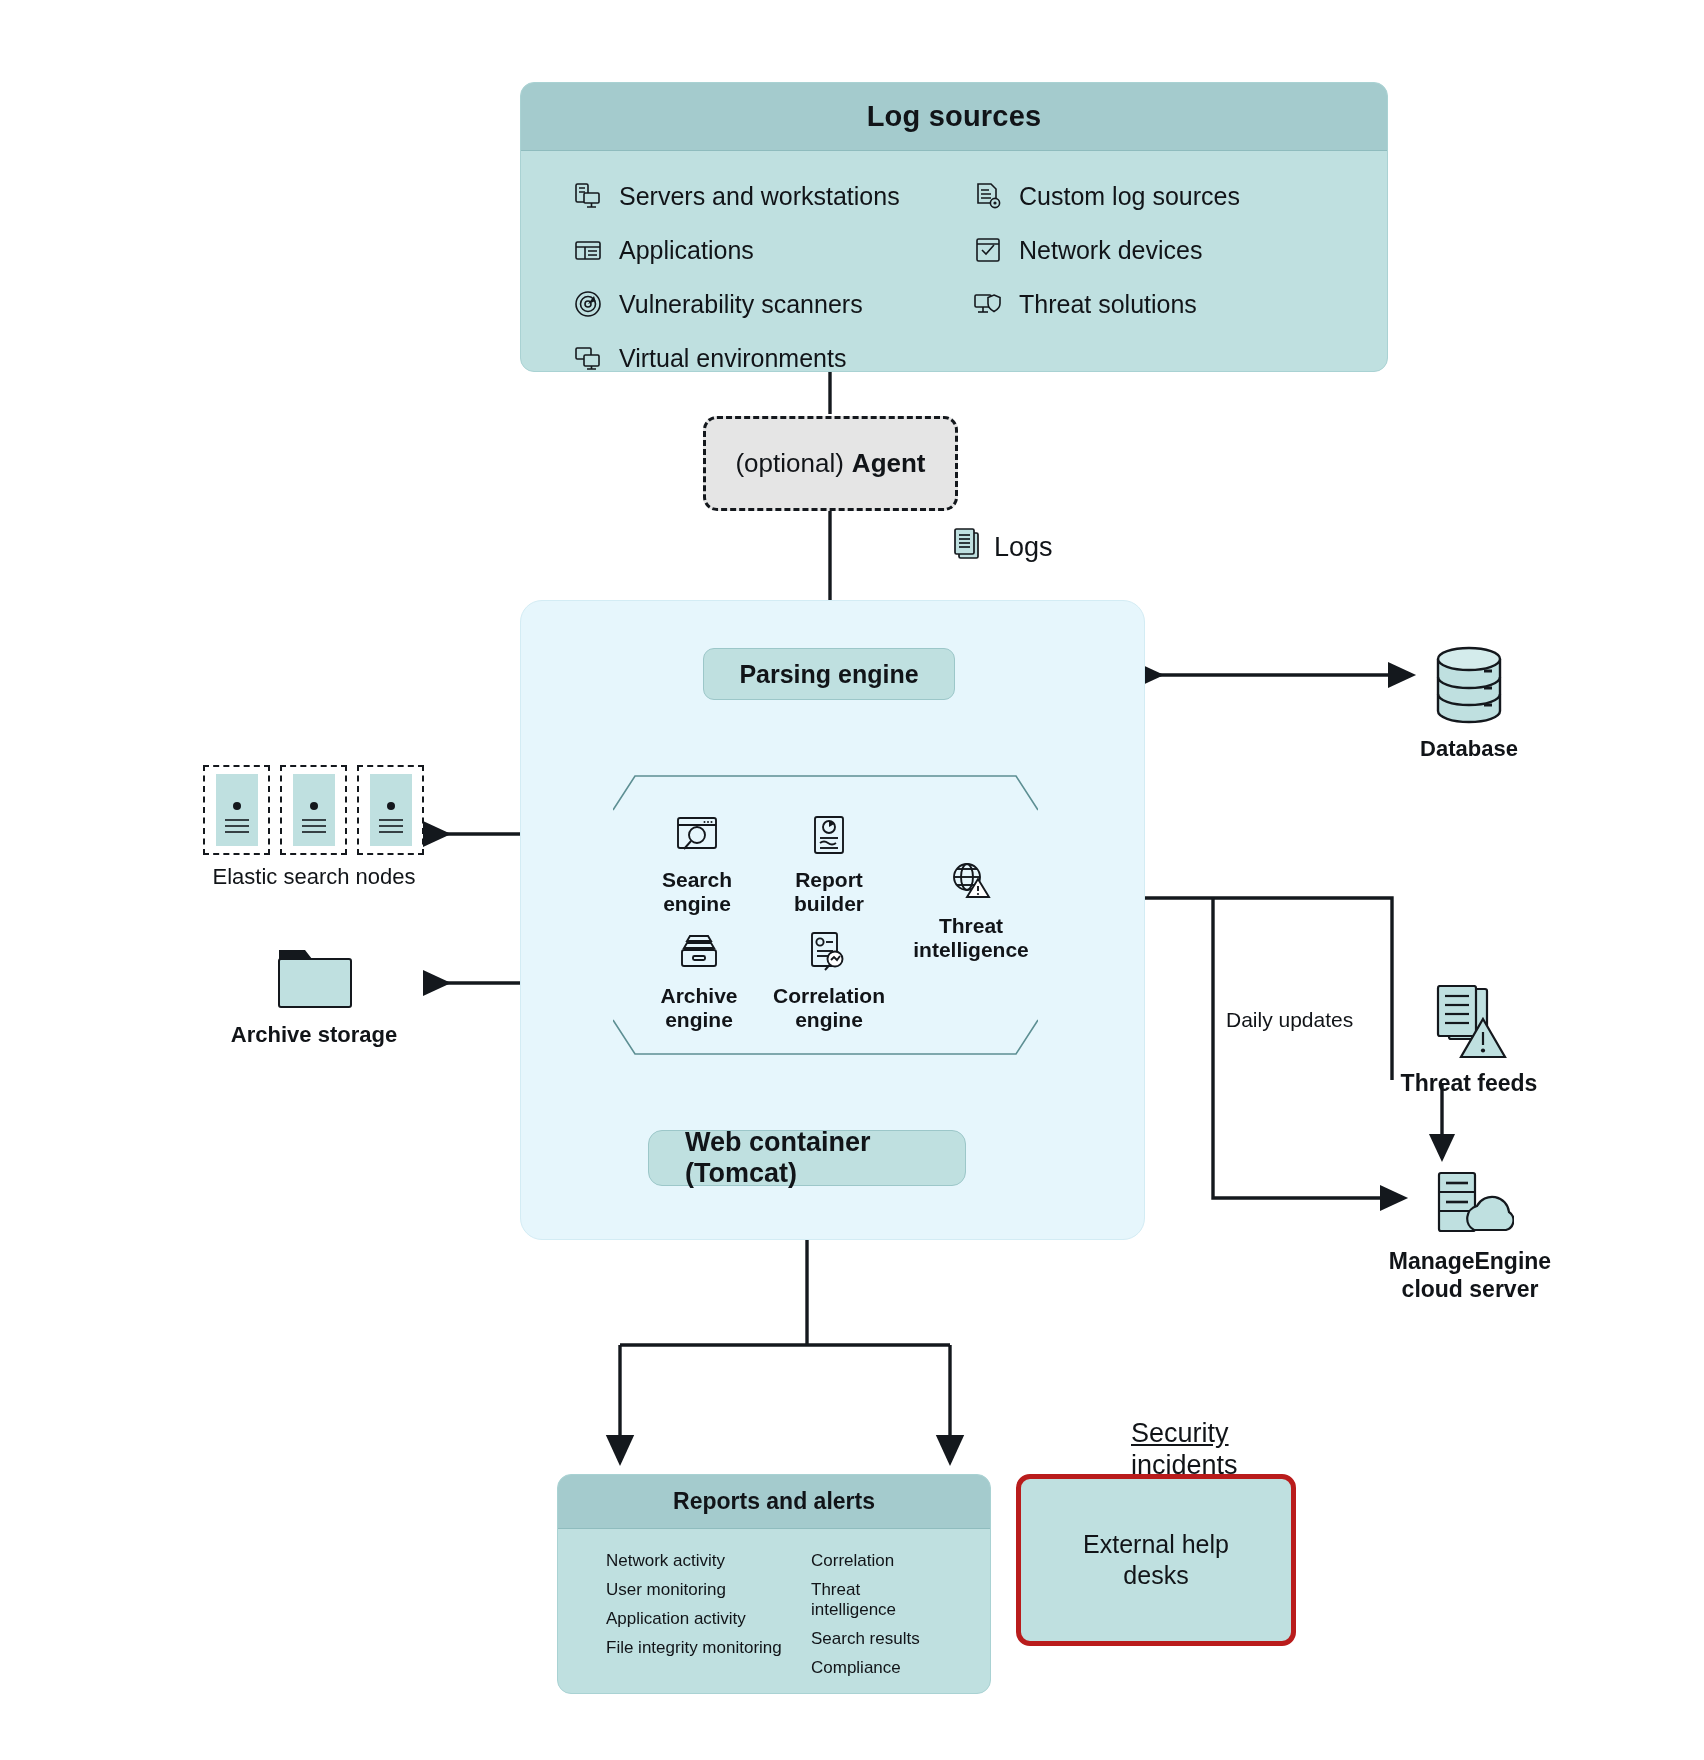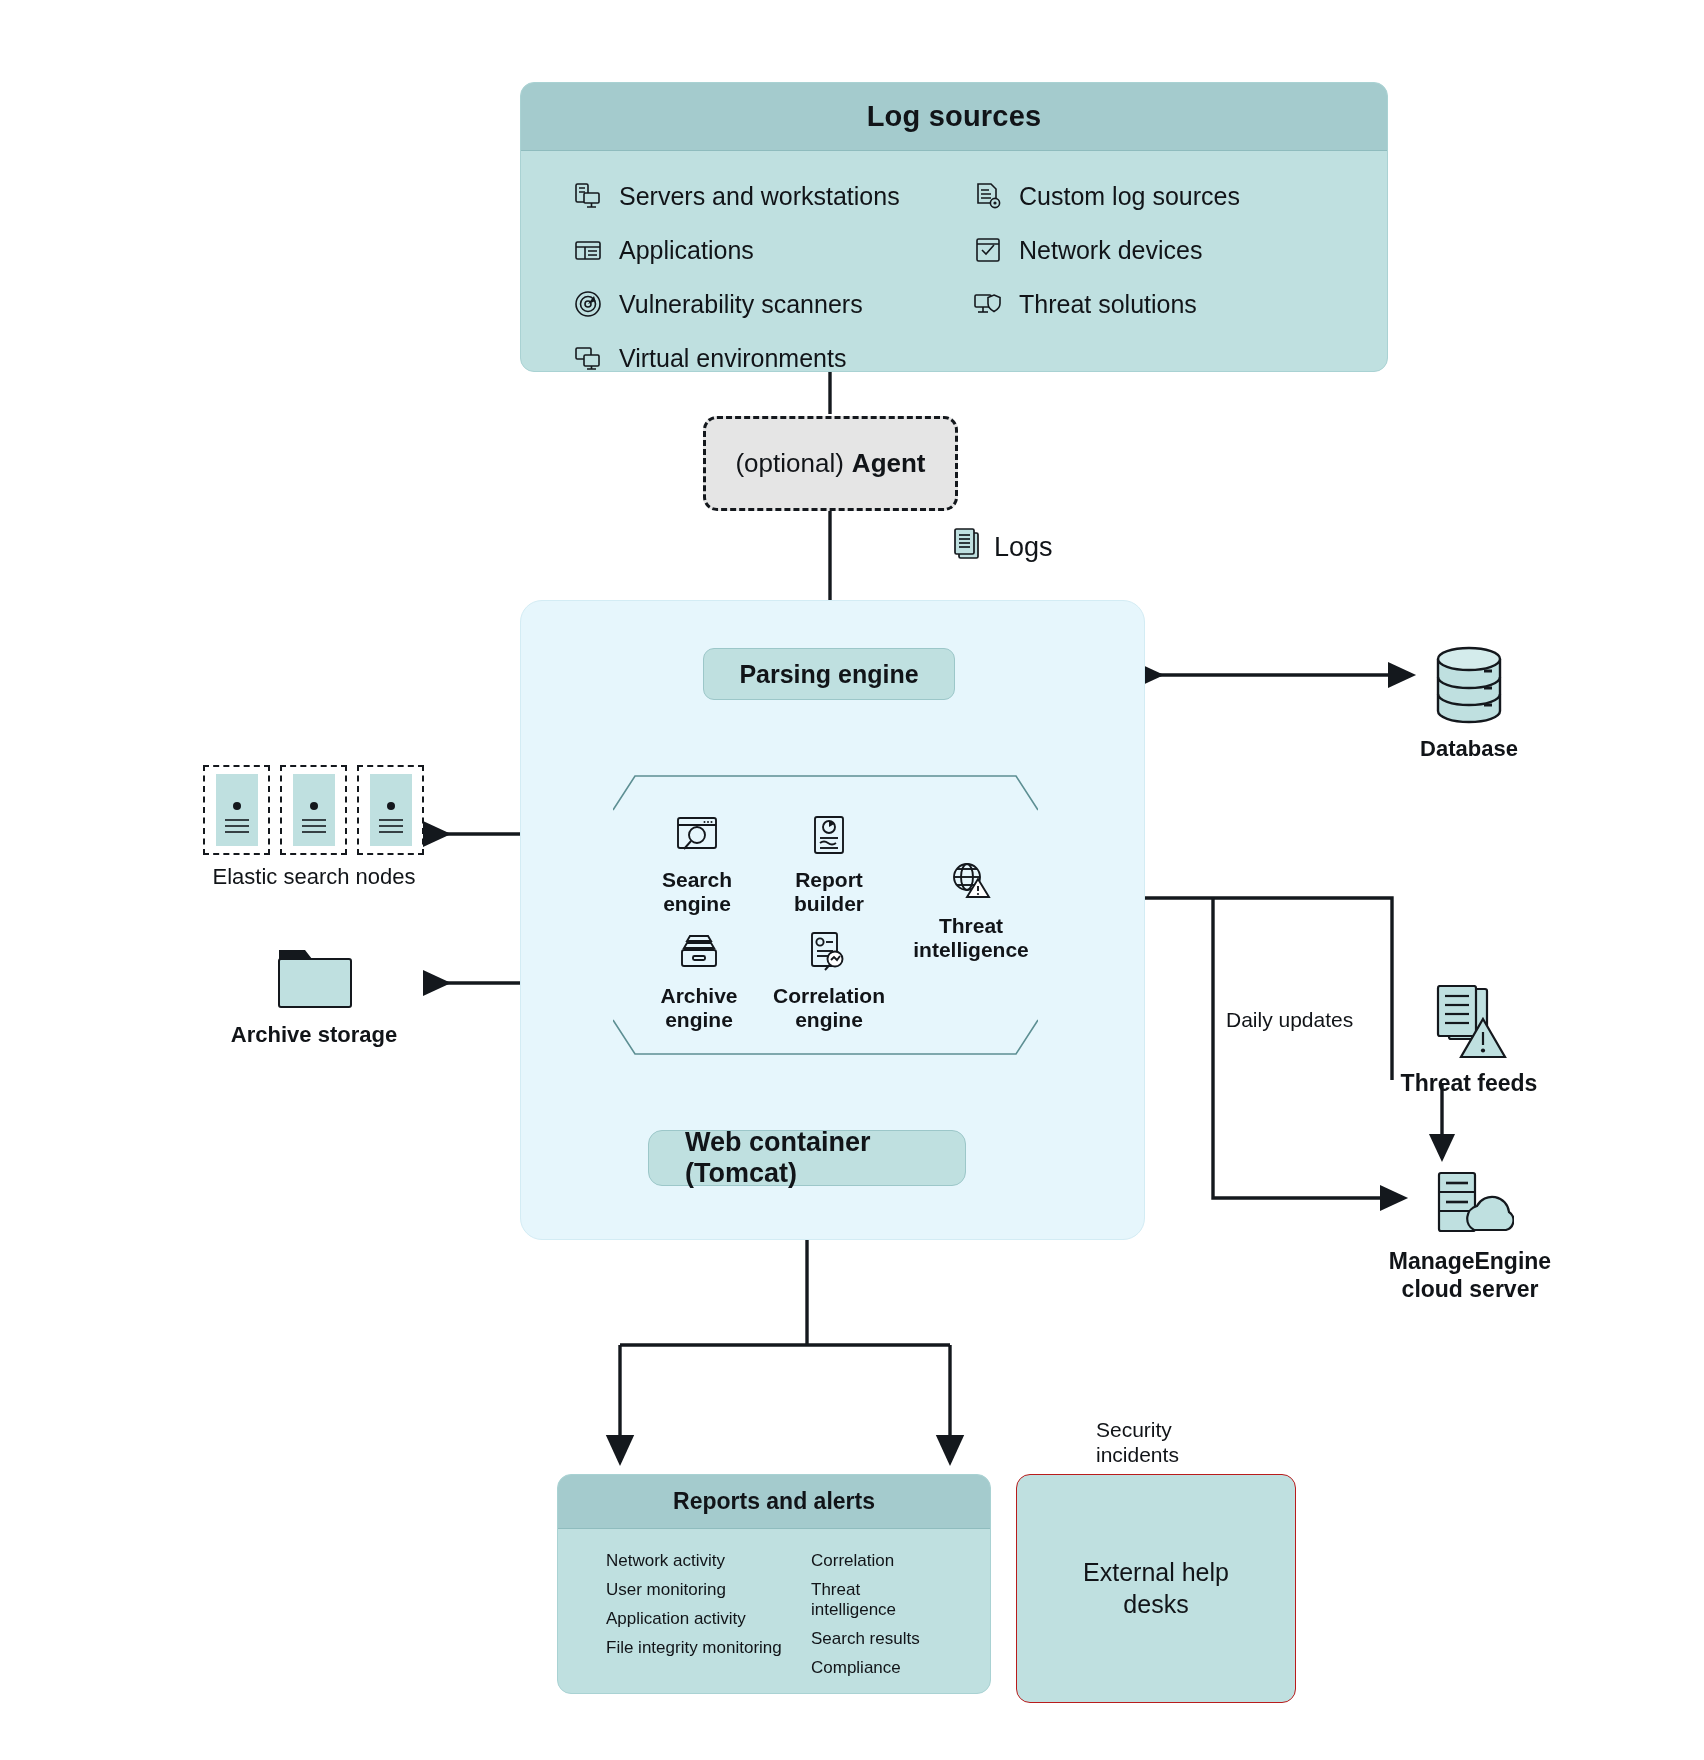--- a/index.html
+++ b/index.html
@@ -105,42 +105,42 @@
 
   #feeds-icon { left: 1432px; top: 985px; width: 78px; height: 76px; }
   #feeds-label { left: 1340px; top: 1070px; width: 258px; text-align:center; font-size: 23px; font-weight: bold; }
 
   #cloud-icon { left: 1432px; top: 1170px; width: 82px; height: 70px; }
   #cloud-label { left: 1330px; top: 1248px; width: 280px; text-align:center; font-size: 23px; font-weight: bold; line-height: 1.2; }
 
   #daily-updates { left: 1226px; top: 1008px; font-size: 21px; }
 
   
-  #security-incidents { left: 1096px; top: 1418px; font-size: 21px; line-height: 1.18; }
+  #security-incidents { left: 1131px; top: 1418px; font-size: 27px; line-height: 1.18; text-decoration: underline; }
 
   #reports-box {
     left: 557px; top: 1474px; width: 434px; height: 220px;
     background: #bfe0e0; border: 1px solid #a9d2d3;
     border-radius: 14px; overflow: hidden;
   }
   #reports-box .rb-head {
     height: 54px; background: #a4cbcd; border-bottom: 1px solid #8fbcbe;
     display:flex; align-items:center; justify-content:center;
     font-size: 23px; font-weight: bold;
   }
   #reports-box .rb-body {
     padding: 22px 48px 0 48px;
     display: grid; grid-template-columns: 205px 1fr;
   }
   .rb-col { display:flex; flex-direction: column; gap: 9px; }
   .rb-item { font-size: 17px; }
 
   #helpdesk-box {
-    left: 1016px; top: 1474px; width: 280px; height: 229px;
-    background: #bfe0e0; border: 1px solid #b91c1c;
+    left: 1016px; top: 1474px; width: 280px; height: 172px;
+    background: #bfe0e0; border: 5px solid #b91c1c;
     border-radius: 14px;
     display:flex; align-items:center; justify-content:center;
     text-align:center; font-size: 25px; line-height: 1.25;
   }
 </style>
 </head>
 <body>
 
 <div id="stage">
 

